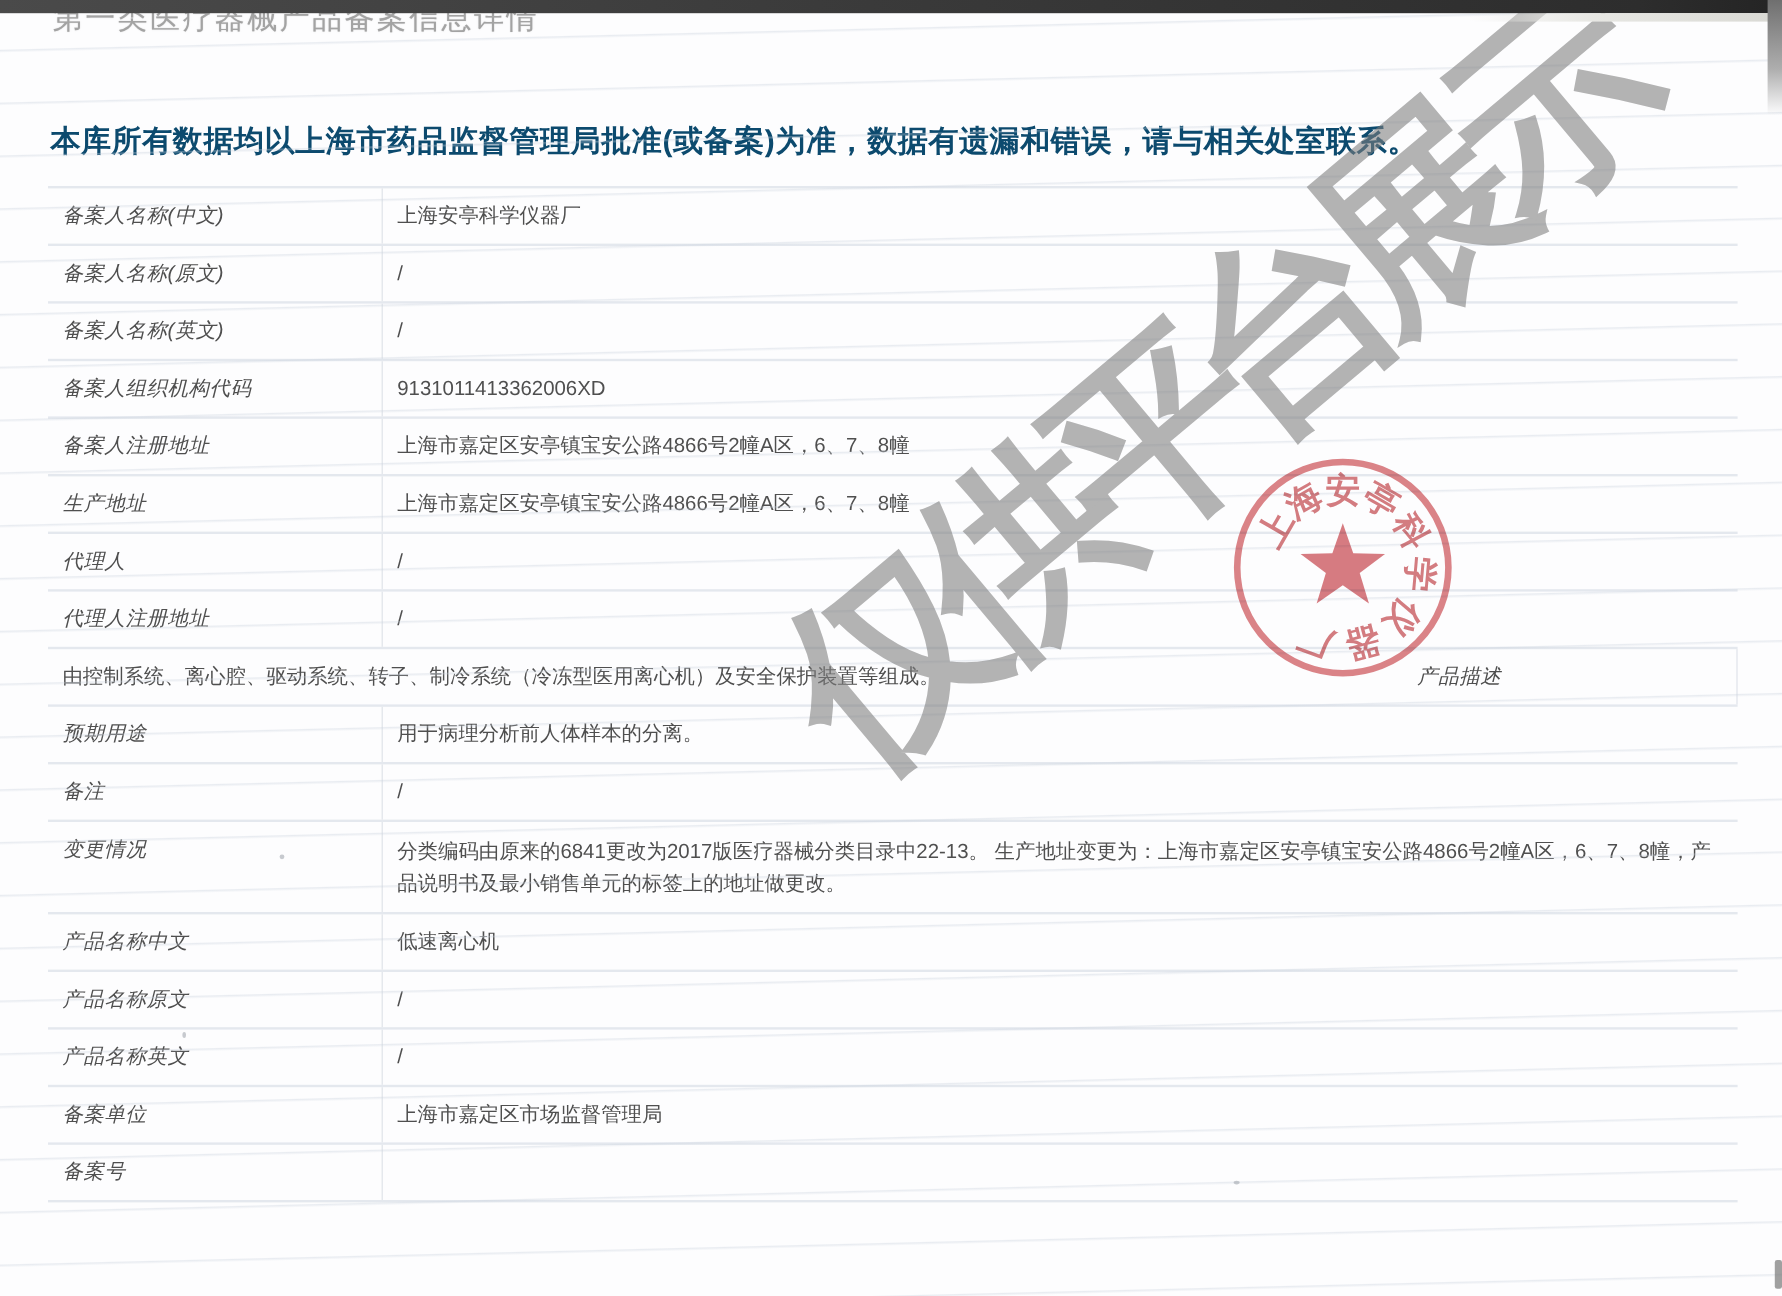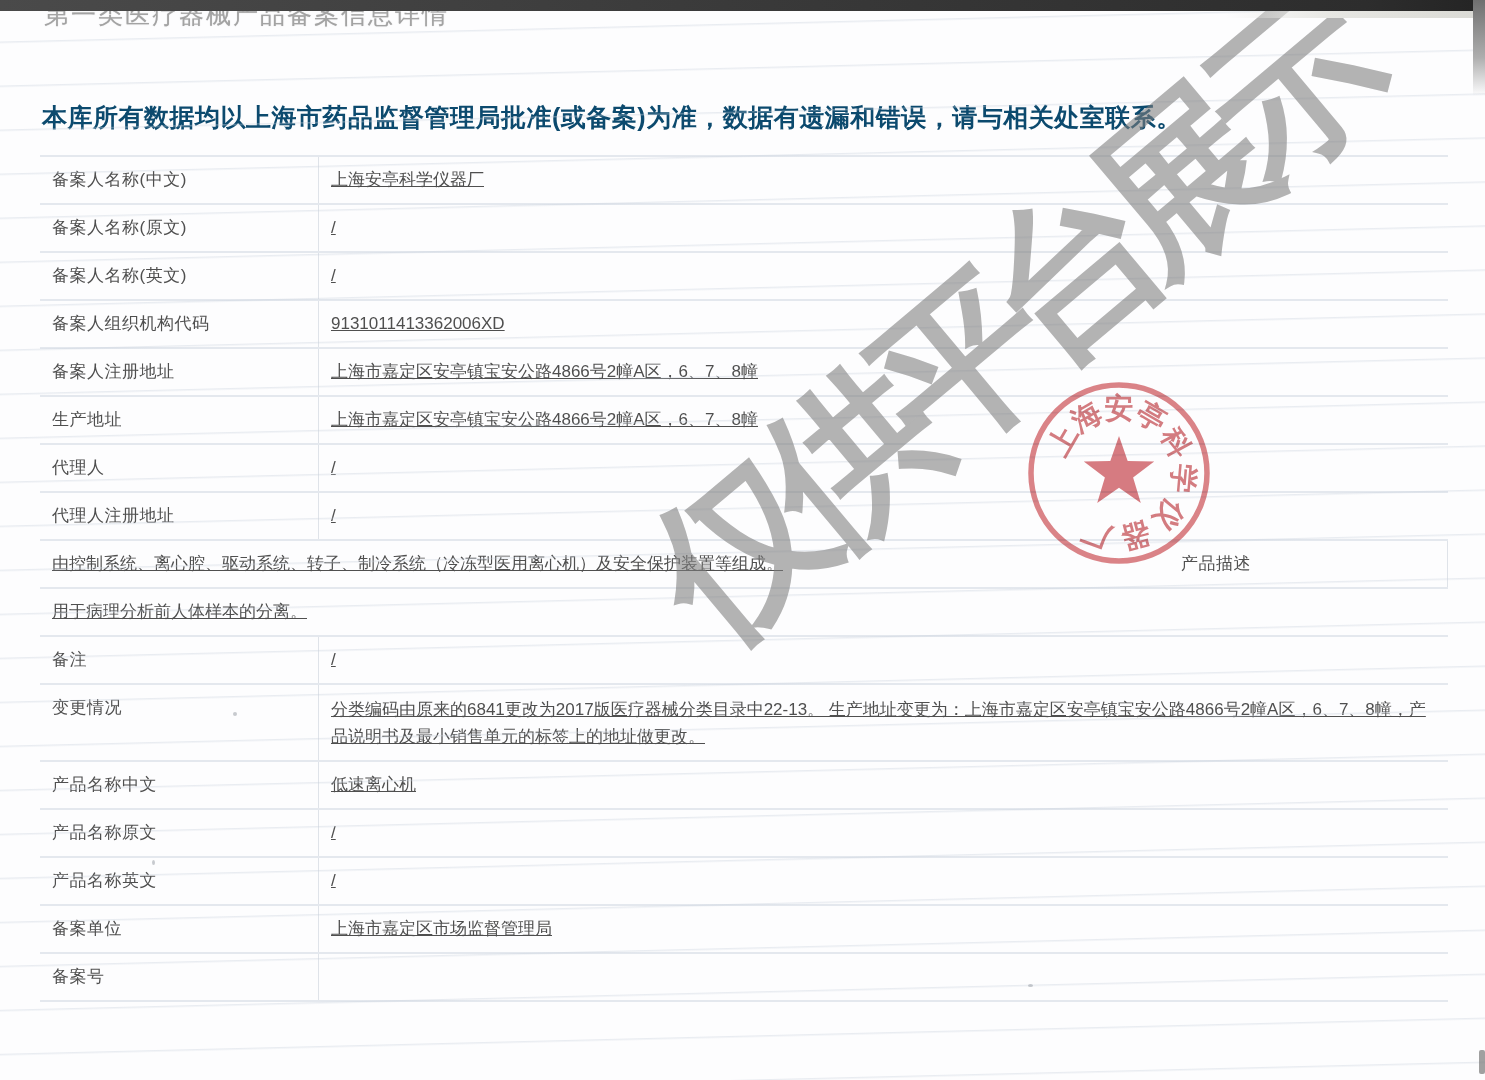--- a/index.html
+++ b/index.html
@@ -50,22 +50,22 @@
     font-size:25px;font-weight:600;color:#0c4a6e;letter-spacing:.5px;
   }
   
   .info-table{
     position:absolute;left:40px;top:155px;width:1408px;z-index:3;
     border-top:2px solid #e4e8ee;
     background:rgba(255,255,255,.25);
   }
   .row{display:flex;min-height:46px;border-bottom:2px solid #e4e8ee;align-items:stretch;}
   .cell{padding:12px 12px 10px;font-size:17px;line-height:22px;color:#4f4f4f;}
-  .cell.label{width:254px;flex:0 0 254px;border-right:1px solid #dfe3e9;letter-spacing:.5px;}
-  .cell.value{flex:1;word-break:break-all;text-decoration:underline;}
+  .cell.label{width:254px;flex:0 0 254px;border-right:1px solid #dfe3e9;letter-spacing:.5px;font-style:italic;}
+  .cell.value{flex:1;word-break:break-all;}
   .row.tall .cell.value{line-height:27px;padding-top:11px;}
   
   .watermark{
     position:absolute;left:560px;top:212px;width:900px;z-index:5;
     text-align:center;white-space:nowrap;pointer-events:none;
     transform:rotate(-40deg);
     font-size:170px;font-weight:600;letter-spacing:-26px;
     color:#7e7e7e;opacity:.58;
   }
   
@@ -123,20 +123,21 @@
   </div>
   <div class="row">
     <div class="cell label">代理人注册地址</div>
     <div class="cell value">/</div>
   </div>
   <div class="row">
     <div class="cell value">由控制系统、离心腔、驱动系统、转子、制冷系统（冷冻型医用离心机）及安全保护装置等组成。</div>
     <div class="cell label">产品描述</div>
   </div>
   <div class="row">
+    <div class="cell label">预期用途</div>
     <div class="cell value">用于病理分析前人体样本的分离。</div>
   </div>
   <div class="row">
     <div class="cell label">备注</div>
     <div class="cell value">/</div>
   </div>
   <div class="row tall">
     <div class="cell label">变更情况</div>
     <div class="cell value">分类编码由原来的6841更改为2017版医疗器械分类目录中22-13。 生产地址变更为：上海市嘉定区安亭镇宝安公路4866号2幢A区，6、7、8幢，产品说明书及最小销售单元的标签上的地址做更改。</div>
   </div>

